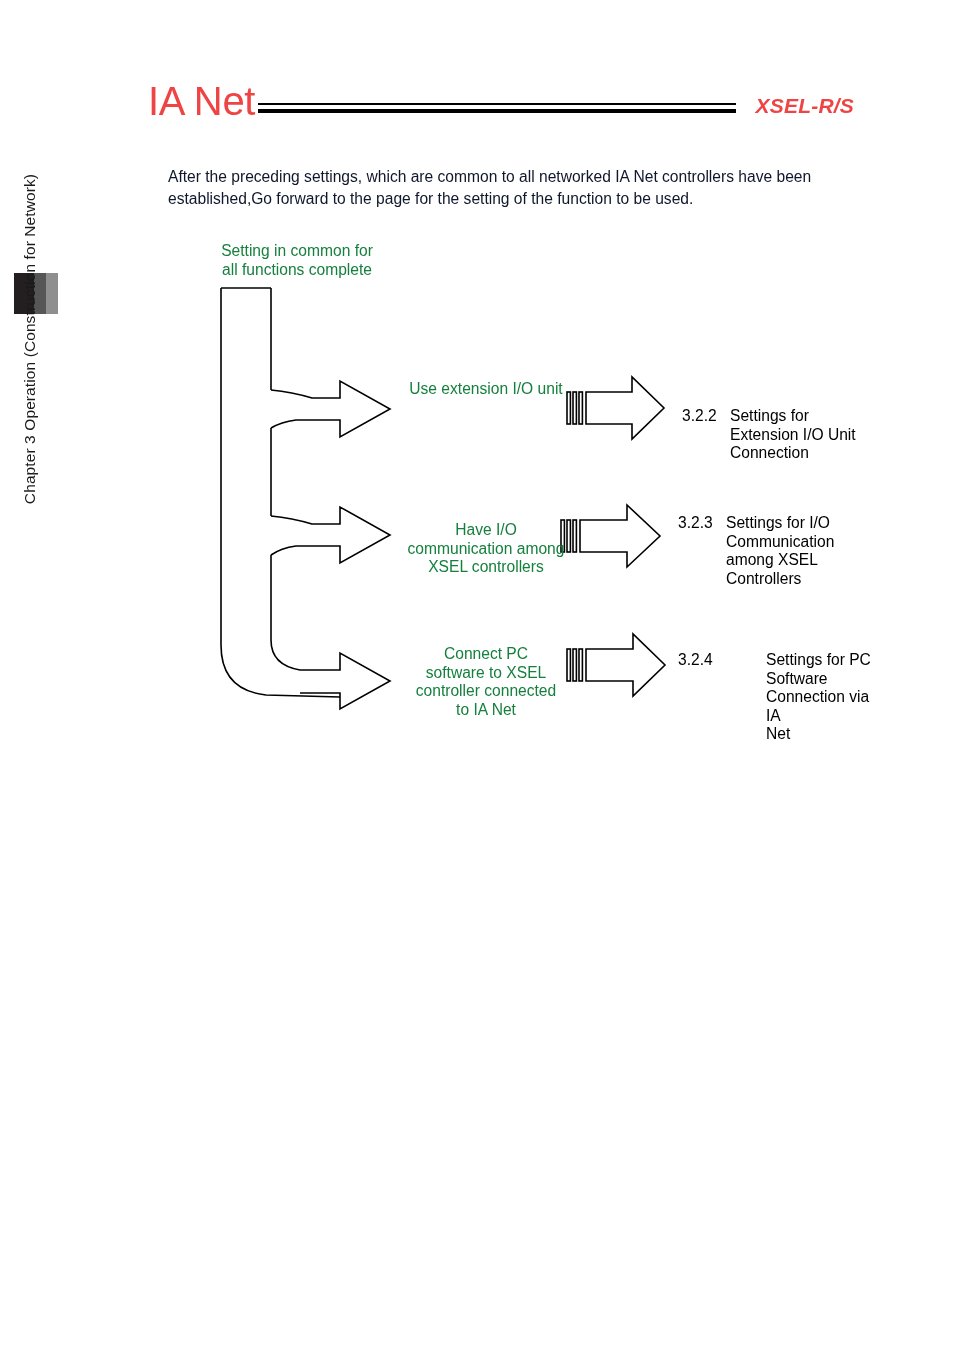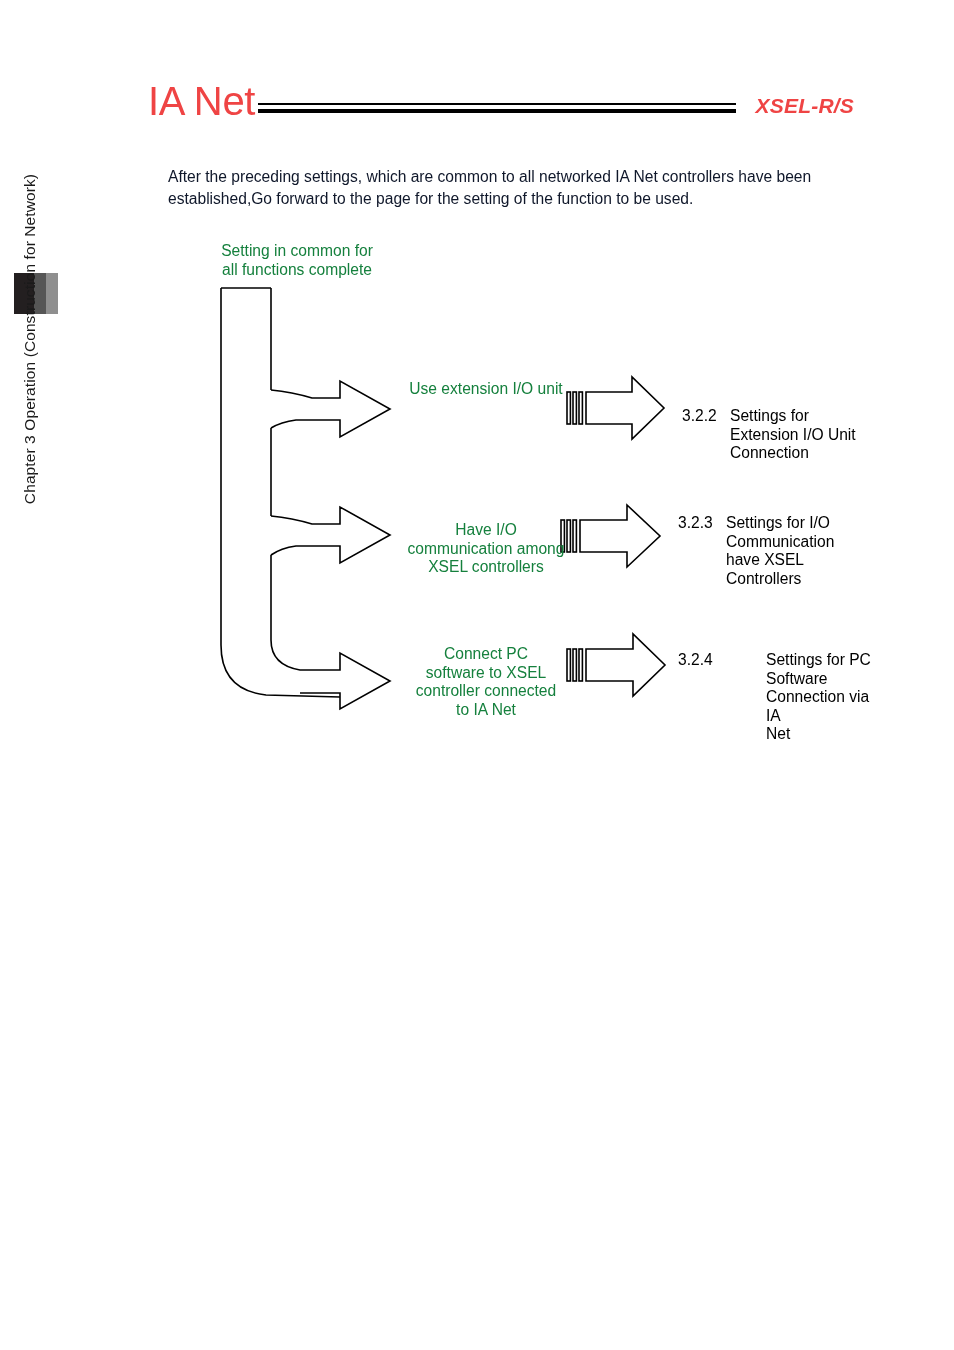--- a/index.html
+++ b/index.html
@@ -263,21 +263,21 @@
       <div>Extension I/O Unit</div>
       <div>Connection</div>
     </div>
   </div>
 
   <div id="target-1" class="target">
     <div class="num">3.2.3</div>
     <div class="txt">
       <div>Settings for I/O</div>
       <div>Communication</div>
-      <div>have XSEL</div>
+      <div>among XSEL</div>
       <div>Controllers</div>
     </div>
   </div>
 
   <div id="target-2" class="target">
     <div class="num">3.2.4</div>
     <div class="txt">
       <div>Settings for PC</div>
       <div>Software</div>
       <div>Connection via IA</div>

